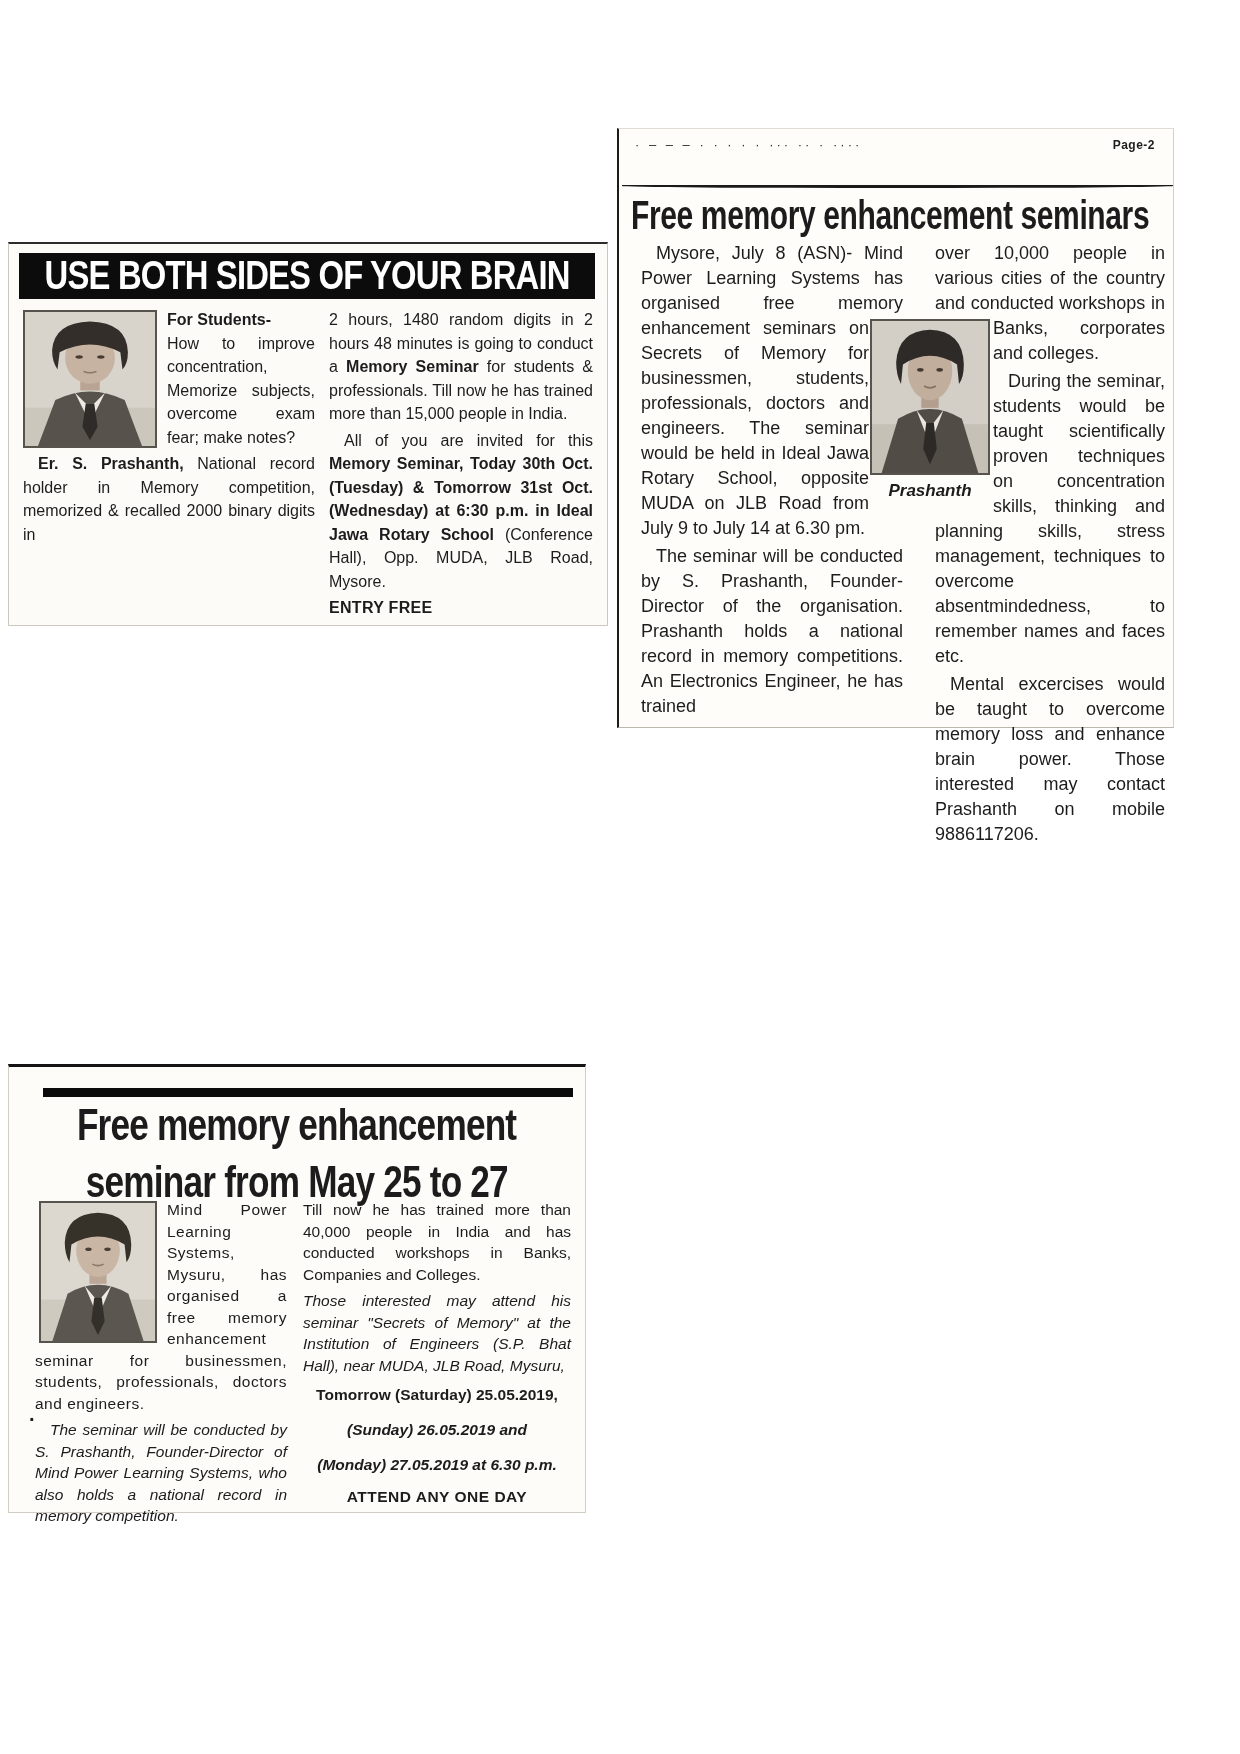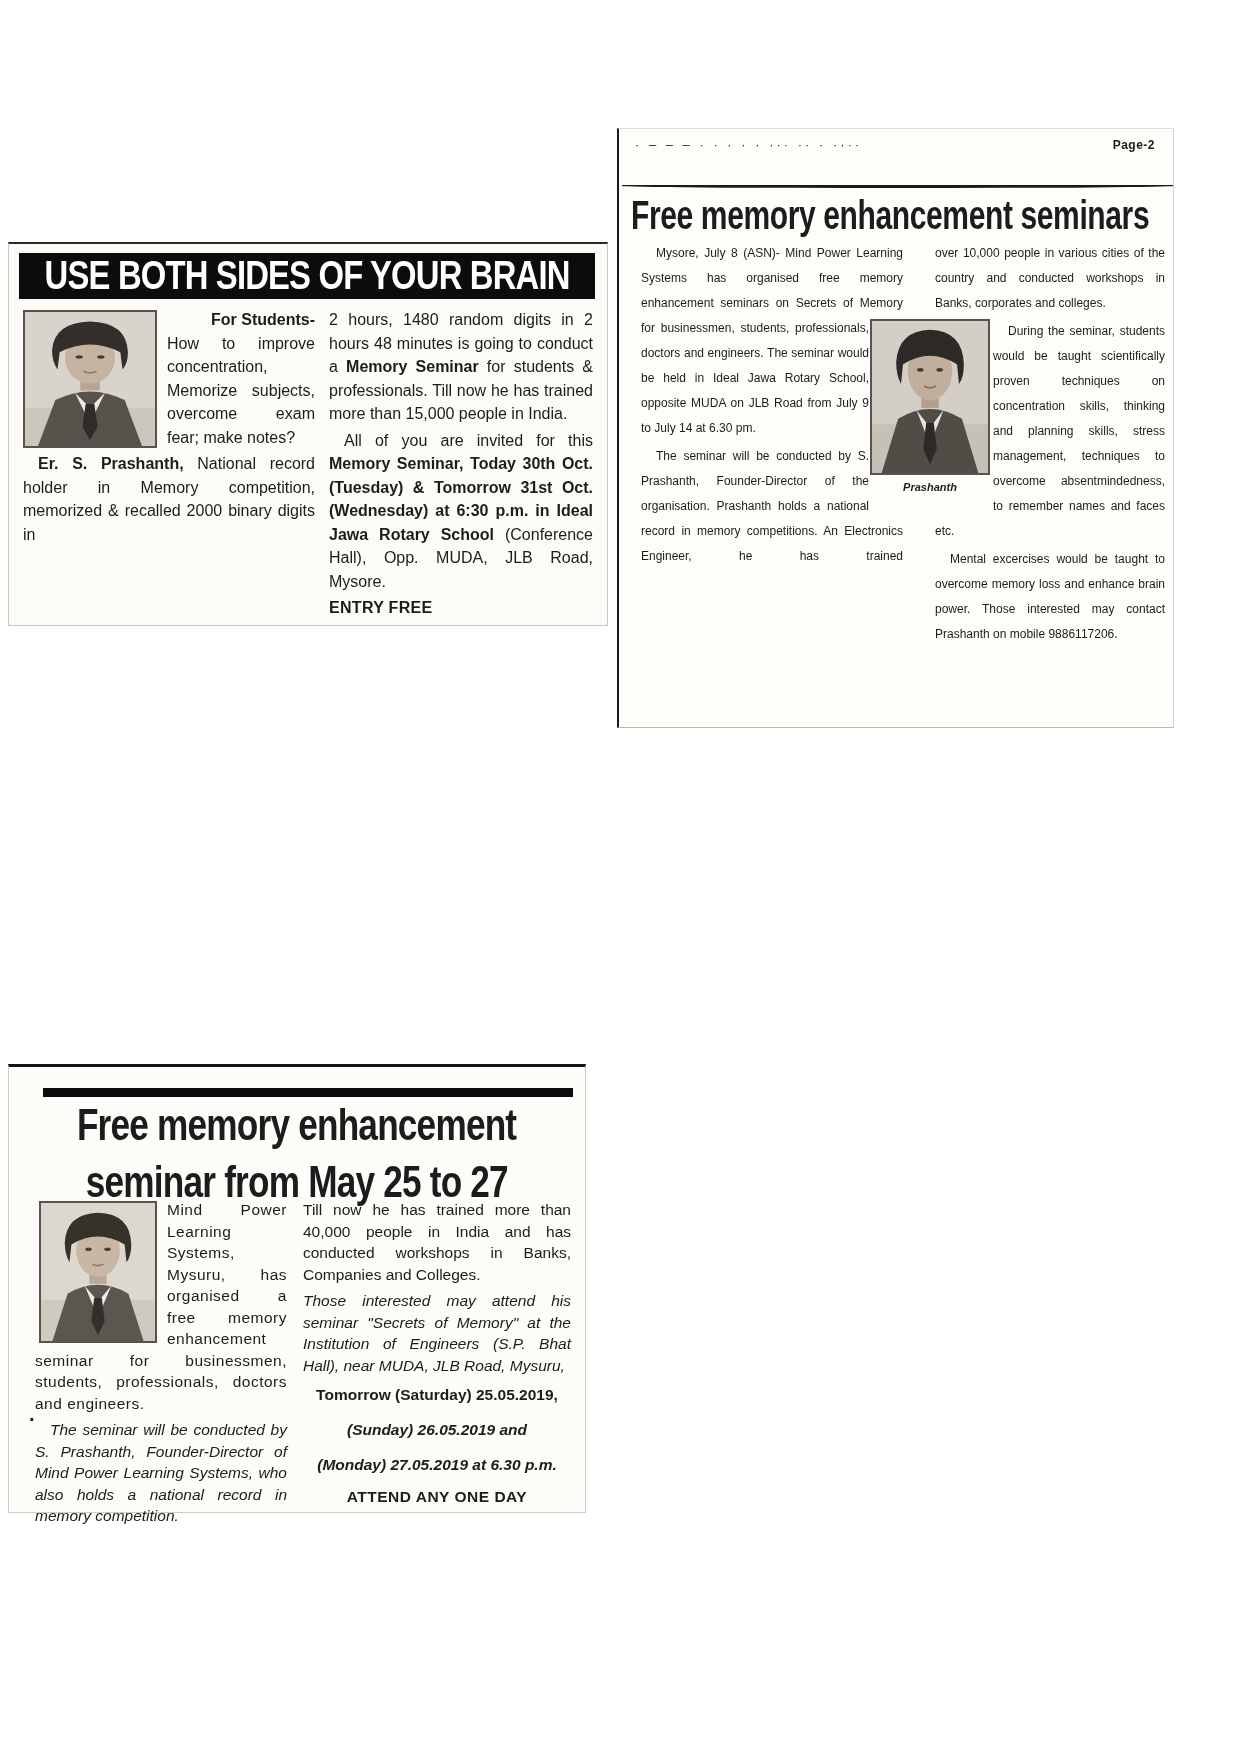--- a/index.html
+++ b/index.html
@@ -16,21 +16,21 @@
                background:#0c0c0c; display:flex; align-items:flex-start; justify-content:center; overflow:hidden; }
   .brain-title { color:#ffffff; font-weight:900; font-size:40px; letter-spacing:-1px;
                  white-space:nowrap; transform:scaleX(0.82); }
   .brain-cols { position:absolute; top:64px; left:14px; right:14px; bottom:4px;
                 display:flex; gap:14px; }
   .bcol1 { width:292px; } .bcol2 { flex:1; }
   .clip-brain p { font-size:16px; line-height:23.5px; text-align:justify; }
   .clip-brain p + p { margin-top:3px; }
   .photo-frame { border:2px solid #57534d; background:#d8d4cc; overflow:hidden; }
   .photo-brain { float:left; width:134px; height:138px; margin:2px 10px 4px 0; }
-  .lead-block { display:block; text-align:right; font-weight:bold; }
+  .lead-block { display:block; text-align:left; font-weight:bold; }
   b { font-weight:bold; }
   .ind { text-indent:15px; }
   .cont { text-align-last:justify; }
   .entry { text-align:center; font-weight:bold; font-size:17px; margin-top:6px; letter-spacing:0.3px; }
 
   
   .clip-sem { left:617px; top:128px; width:557px; height:600px;
               border-left:2px solid #1d1b18; border-top:1px solid #e2ddd4;
               border-right:1px solid #d5d0c7; border-bottom:1px solid #bdb8ae;
               background:#fefdfa; }
@@ -38,29 +38,29 @@
               display:flex; align-items:baseline; gap:10px; }
   .marks { flex:1; overflow:hidden; white-space:nowrap; font-size:13px;
            letter-spacing:3px; color:#2a2a2a; }
   .pagelabel { font-weight:bold; font-size:12px; letter-spacing:0.5px; }
   .sem-rule { position:absolute; top:56px; left:3px; right:0; height:2.5px; background:#1b1a18;
               border-radius:0 0 60% 60% / 0 0 100% 100%; }
   .sem-title { position:absolute; top:64px; left:12px; width:540px; overflow:visible; white-space:nowrap; }
   .sem-title span { display:inline-block; font-weight:800; font-size:40px; letter-spacing:-0.5px;
                     transform:scaleX(0.75); transform-origin:left; }
   .sem-col { position:absolute; top:112px; }
-  .sem-col p { font-size:12px; line-height:25px; text-align:justify; }
+  .sem-col p { font-size:18px; line-height:25px; text-align:justify; }
   .sem-col p + p { margin-top:3px; }
   .sem-col1 { left:22px; width:262px; }
   .sem-col2 { left:316px; width:230px; }
   .spacer-r { float:right; width:34px; height:263px; shape-outside:inset(78px 0 0 0); }
   .spacer-l { float:left; width:58px; height:263px; shape-outside:inset(78px 0 0 0); }
   .photo-sem { position:absolute; left:251px; top:190px; width:120px; height:156px; }
   .sem-caption { position:absolute; left:248px; top:352px; width:126px; text-align:center;
-                 font-weight:bold; font-style:italic; font-size:11px; }
+                 font-weight:bold; font-style:italic; font-size:17px; }
 
   
   .clip-may { left:8px; top:1064px; width:578px; height:449px;
               border-top:3px solid #141414; border-left:1px solid #d2cdc2;
               border-right:1px solid #d2cdc2; border-bottom:1px solid #d2cdc2;
               background:#fdfcf9; }
   .may-bar { position:absolute; top:21px; left:34px; right:12px; height:9px; background:#0b0b0b; }
   .may-title { position:absolute; top:34px; left:0; width:100%; text-align:center; }
   .may-title .tline { line-height:47px; white-space:nowrap; }
   .may-title .tline span { display:inline-block; font-weight:900; font-size:44px;

